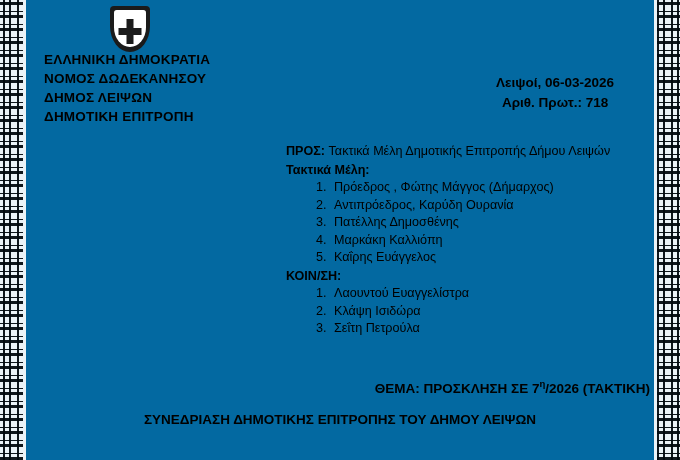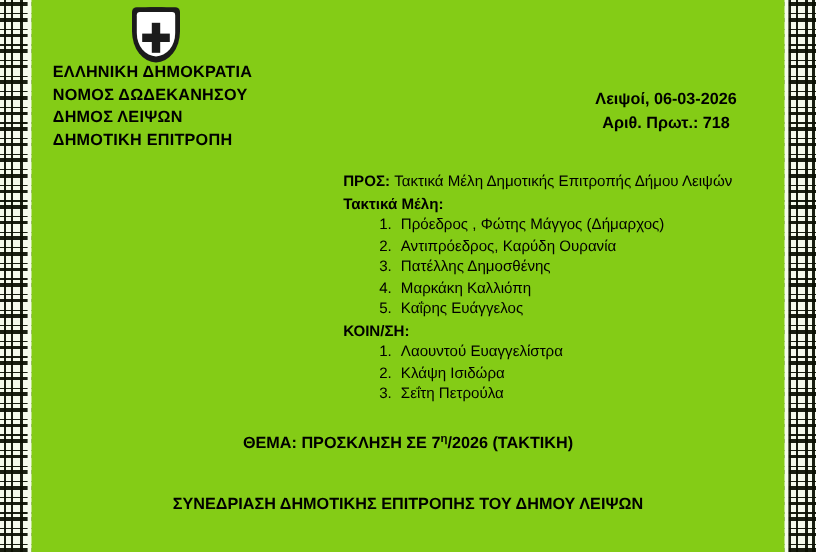--- a/index.html
+++ b/index.html
@@ -13,21 +13,21 @@
     overflow: hidden;
     font-family: "Liberation Sans", sans-serif;
     color: #000000;
     position: relative;
   }
 
   
   .page {
     position: absolute;
     inset: 0;
-    background: #84cc16;
+    background: #0369a1;
   }
   .border-strip {
     position: absolute;
     top: 0;
     bottom: 0;
     width: 26px;
     background:
       repeating-linear-gradient(0deg,
         #111 0px, #111 3px,
         #fff 3px, #fff 6px,
@@ -164,22 +164,22 @@
     font-weight: normal;
     padding-left: 4px;
     line-height: 17.5px;
   }
 
   
   .subject {
     position: absolute;
     left: 0;
     right: 0;
-    top: 360px;
-    text-align: center;
+    top: 378px;
+    text-align: right;
     font-weight: bold;
     font-size: 13.5px;
   }
   .subject sup {
     font-size: 9.5px;
     vertical-align: super;
   }
   .subject-2 {
     position: absolute;
     left: 0;

